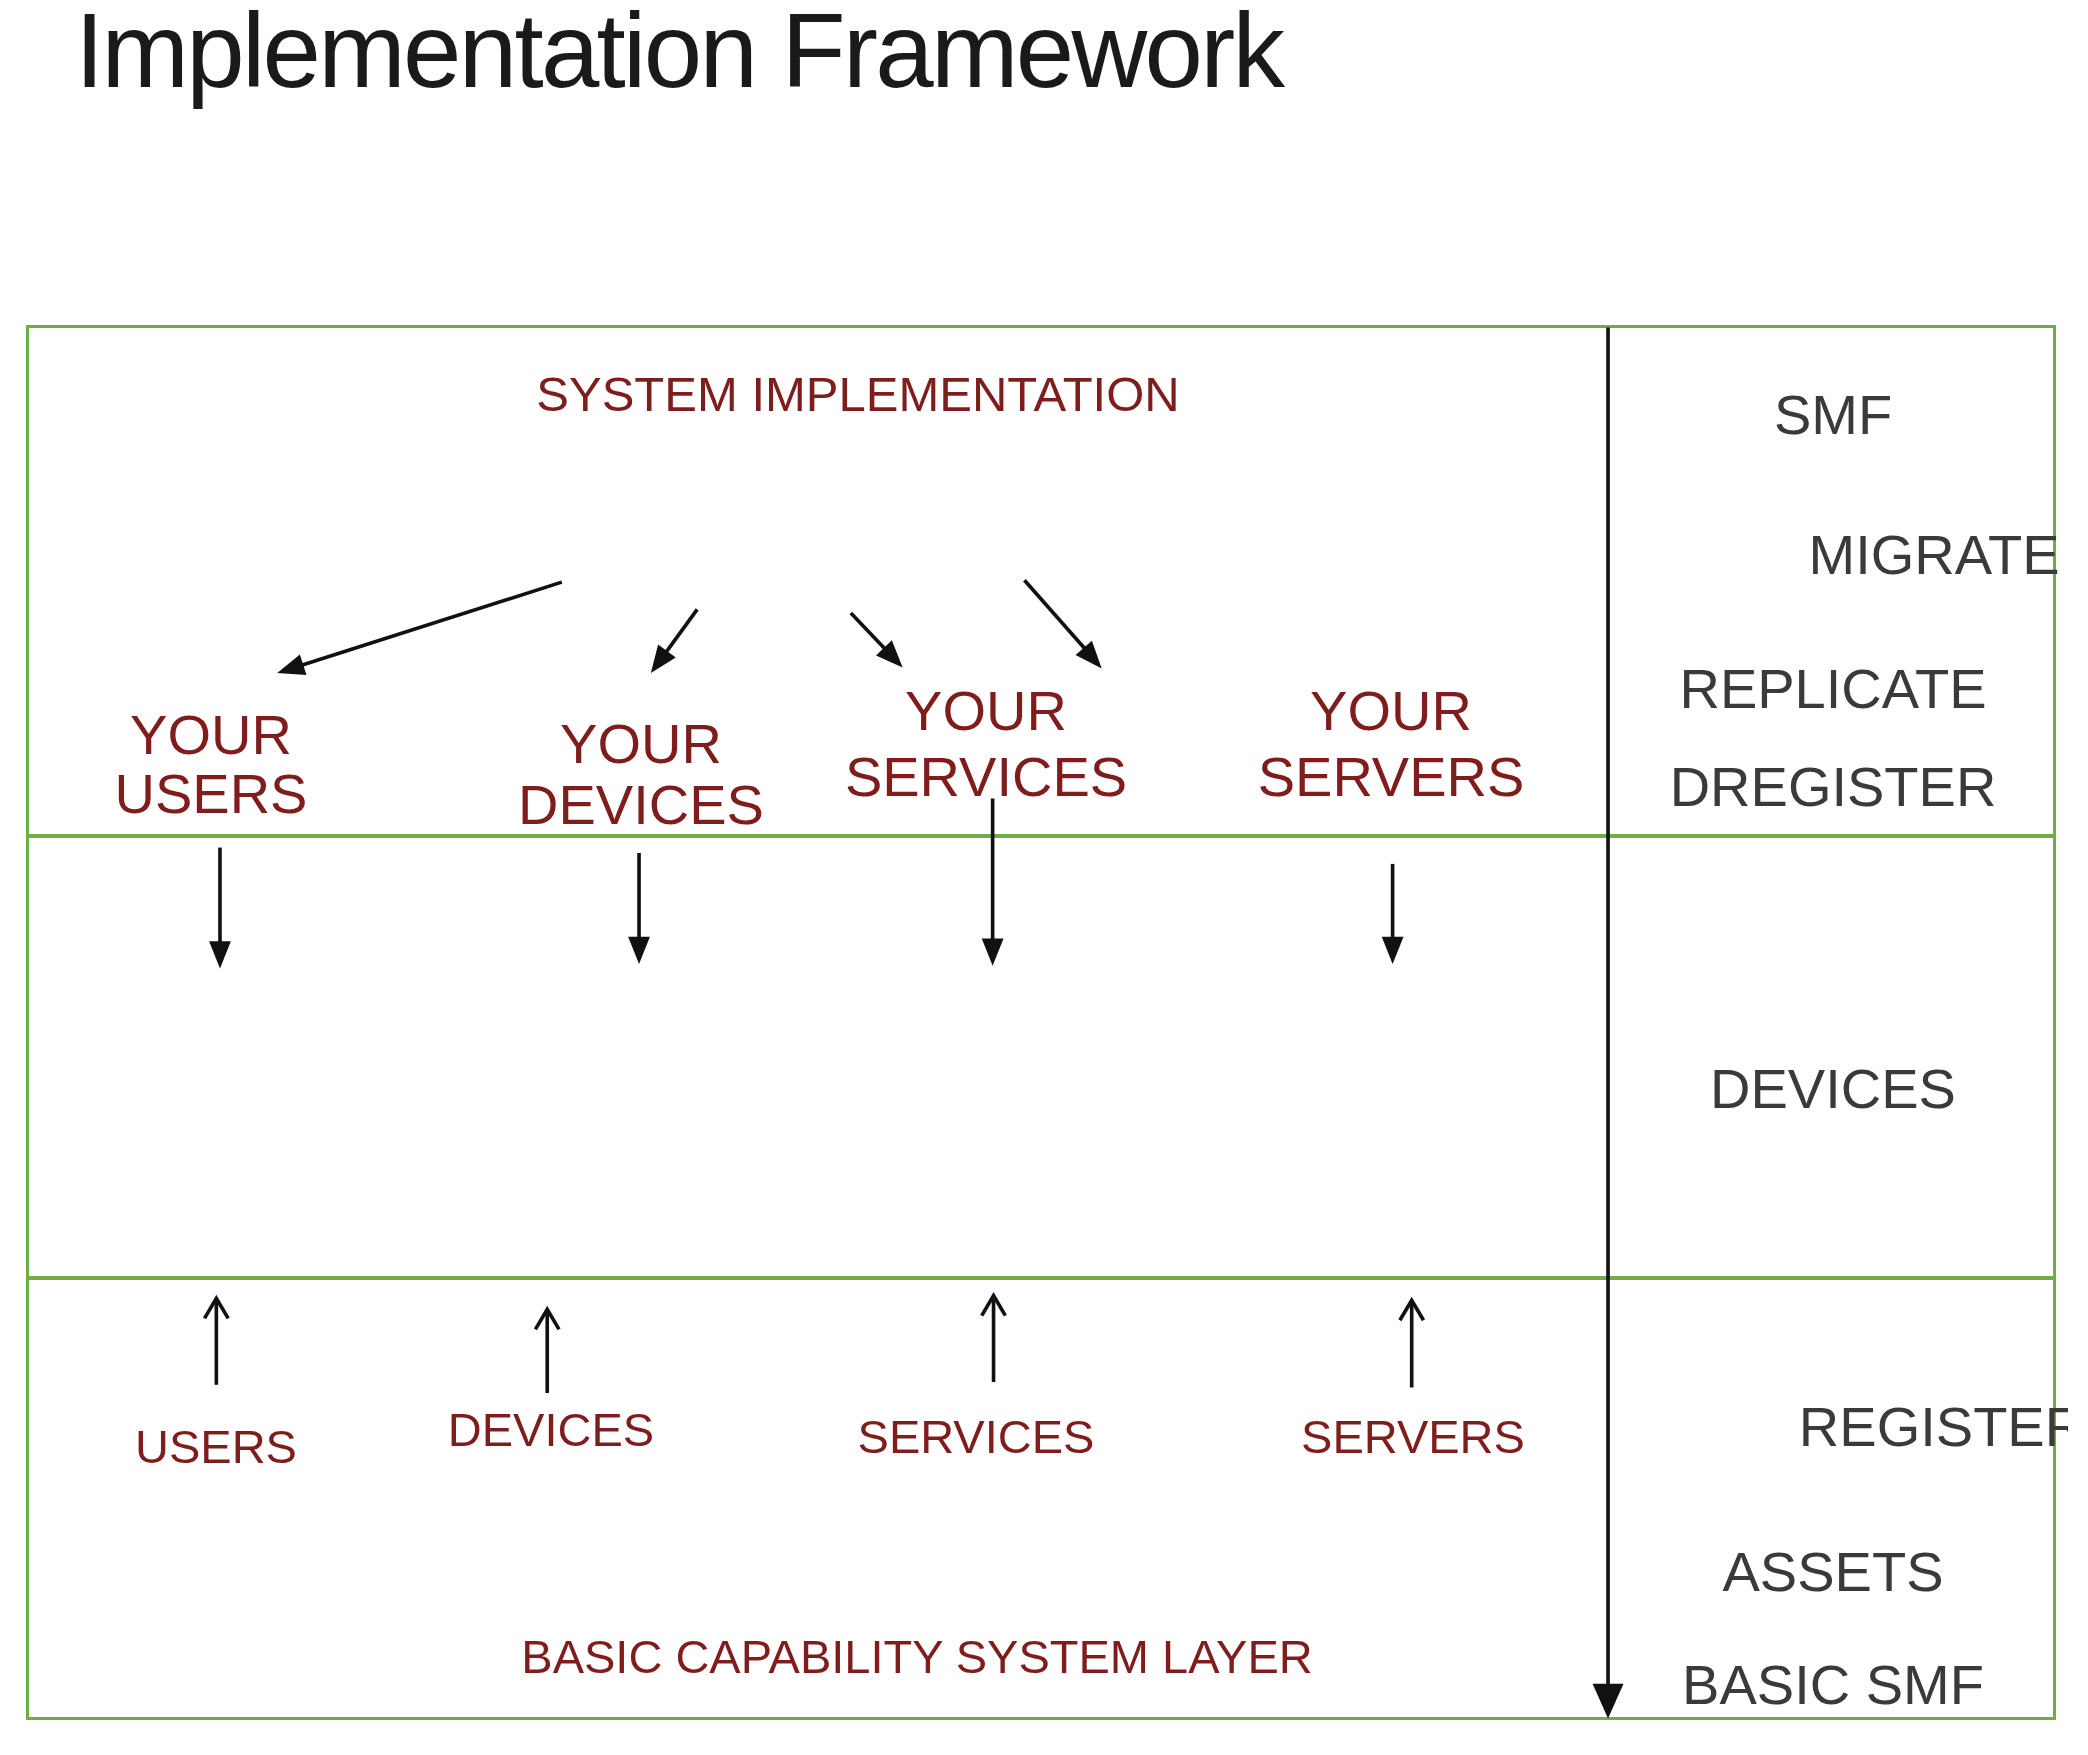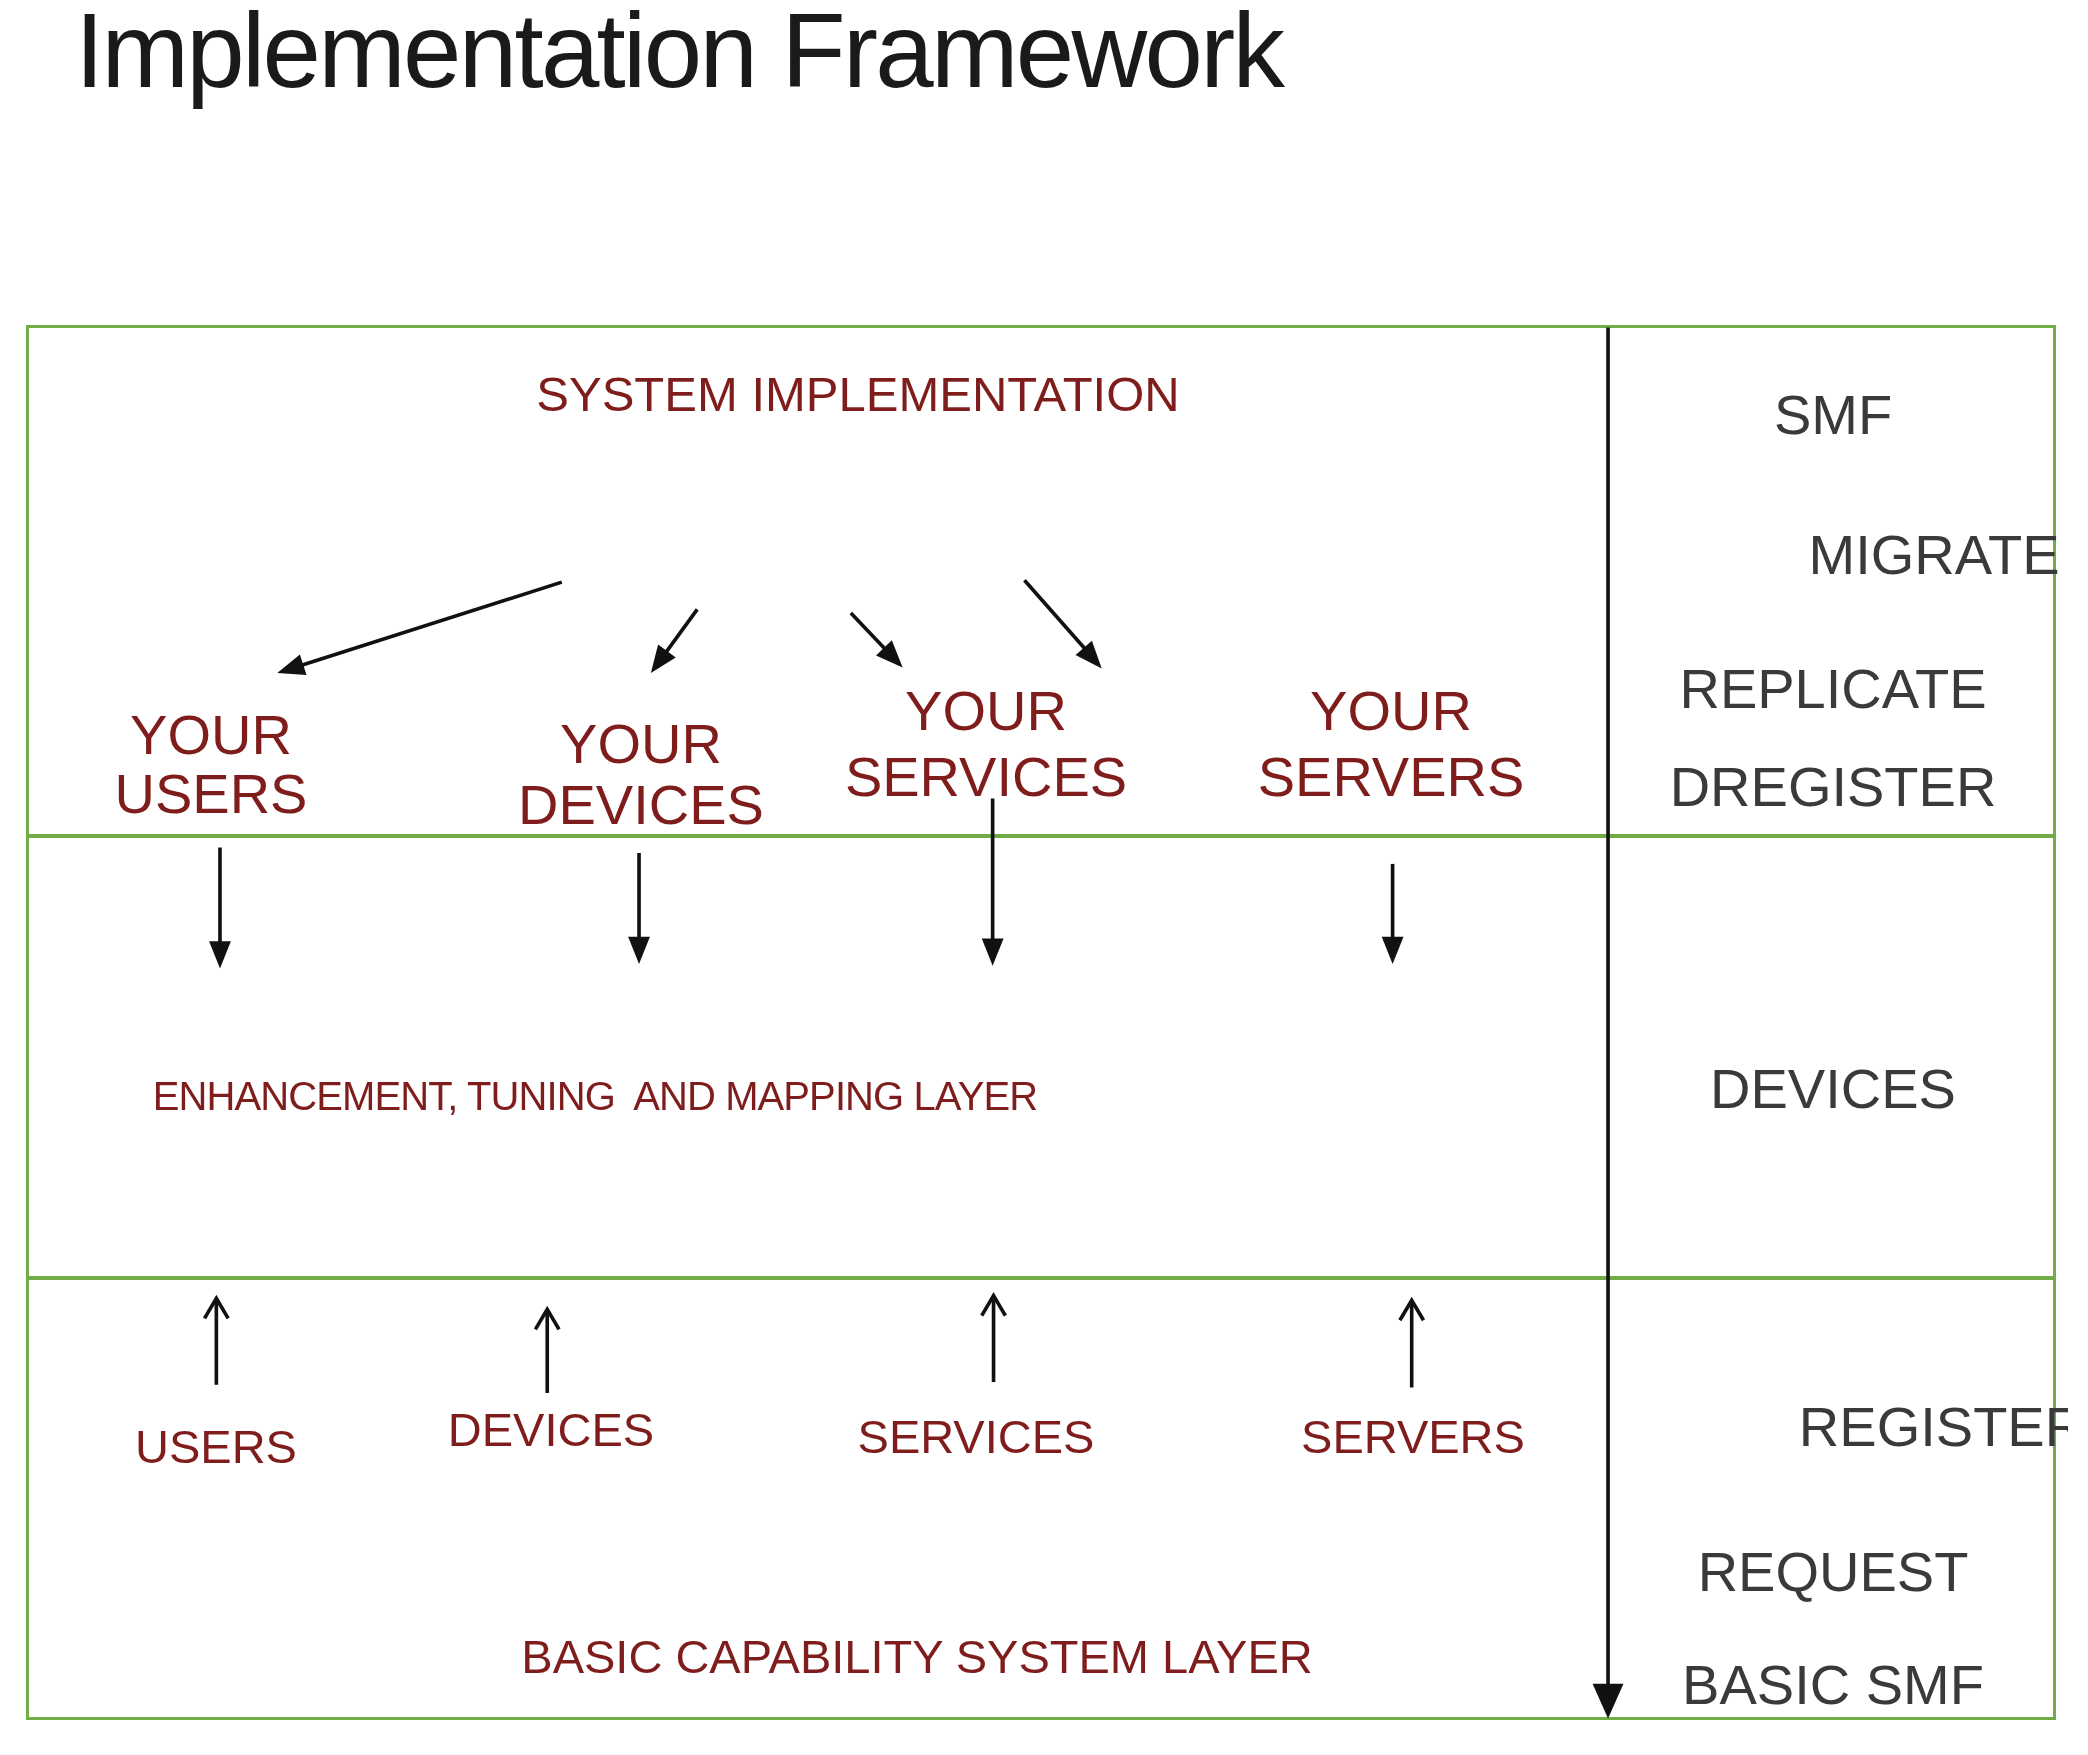--- a/index.html
+++ b/index.html
@@ -130,34 +130,33 @@
 
   <span class="lbl sz50" style="left:641px;top:744px;">YOUR</span>
   <span class="lbl sz50" style="left:641px;top:805px;">DEVICES</span>
 
   <span class="lbl sz50" style="left:986px;top:711px;">YOUR</span>
   <span class="lbl sz50" style="left:986px;top:777px;">SERVICES</span>
 
   <span class="lbl sz50" style="left:1391px;top:711px;">YOUR</span>
   <span class="lbl sz50" style="left:1391px;top:777px;">SERVERS</span>
 
-  <span class="lbl sz44" style="left:595px;top:1096px;">ENHANCEMENT, TUNING  AND MAPPING LAYER</span>
 
   <span class="lbl sz52" style="left:216px;top:1446px;">USERS</span>
   <span class="lbl sz52" style="left:551px;top:1429px;">DEVICES</span>
   <span class="lbl sz52" style="left:976px;top:1436px;">SERVICES</span>
   <span class="lbl sz52" style="left:1413px;top:1436px;">SERVERS</span>
 
   <span class="lbl sz52" style="left:917px;top:1656px;">BASIC CAPABILITY SYSTEM LAYER</span>
 
   <span class="lbl sz50 smfcol" style="left:1833px;top:415px;">SMF</span>
   <span class="lbl sz50 smfcol" style="left:1934px;top:555px;">MIGRATE</span>
   <span class="lbl sz50 smfcol" style="left:1833px;top:689px;">REPLICATE</span>
   <span class="lbl sz50 smfcol" style="left:1833px;top:787px;">DREGISTER</span>
 
   <span class="lbl sz50 smfcol" style="left:1833px;top:1089px;">DEVICES</span>
 
   <span class="lbl sz50 smfcol" style="left:1942px;top:1427px;">REGISTER</span>
-  <span class="lbl sz50 smfcol" style="left:1833px;top:1572px;">REQUEST</span>
+  <span class="lbl sz50 smfcol" style="left:1833px;top:1572px;">ASSETS</span>
   <span class="lbl sz50 smfcol" style="left:1833px;top:1685px;">BASIC SMF</span>
 
 </div>
 
 
 </body></html>

